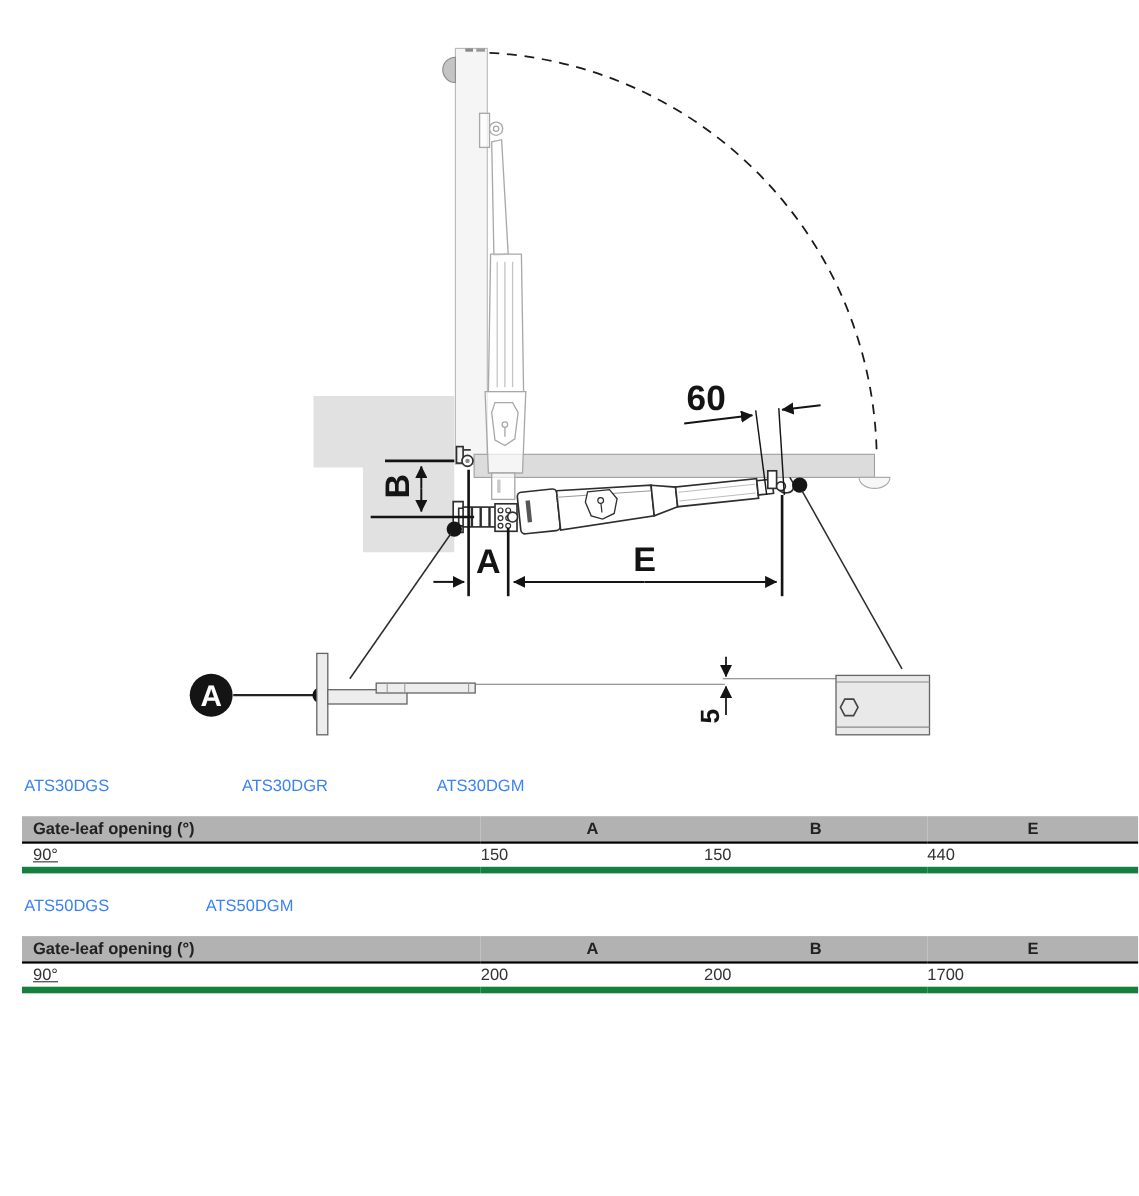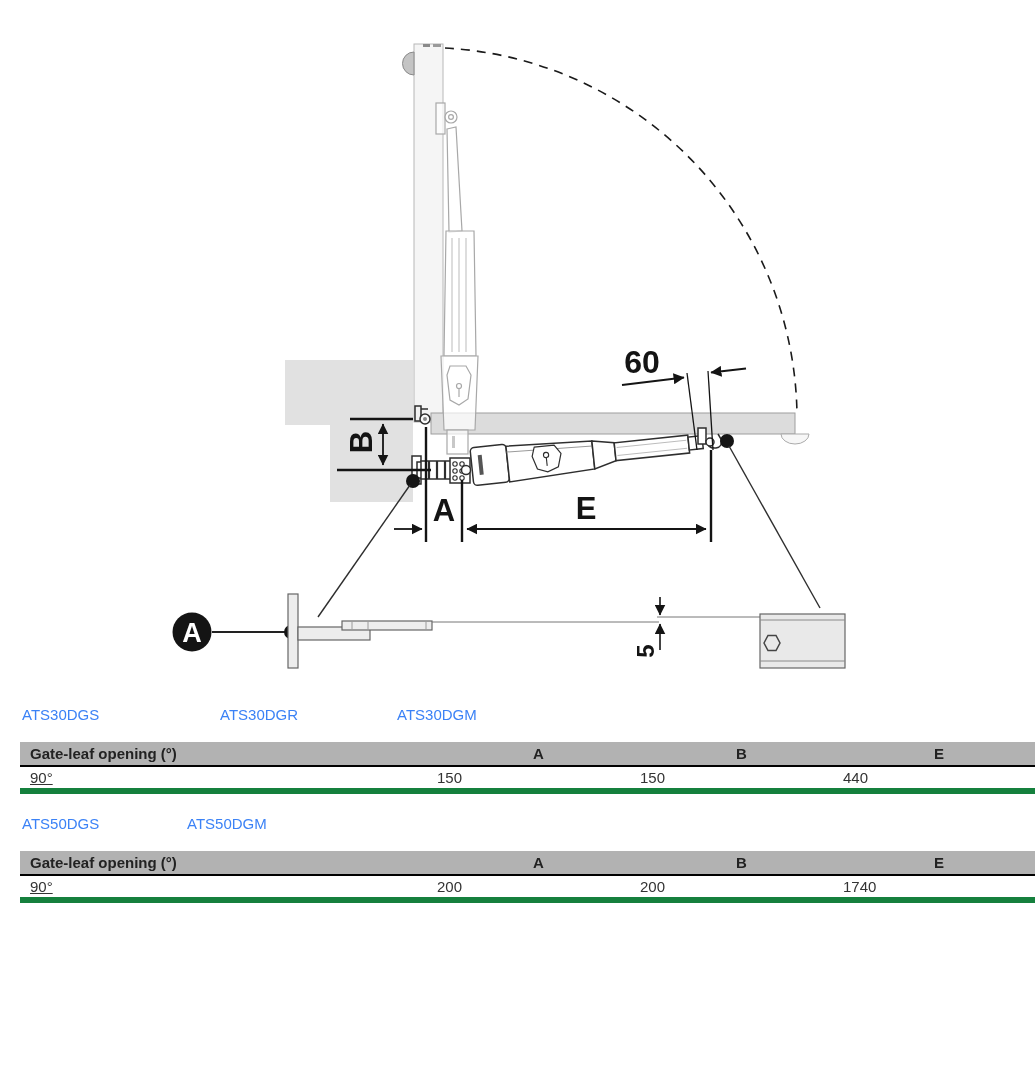--- a/index.html
+++ b/index.html
@@ -212,18 +212,18 @@
         <tr>
       <th class="lbl">Gate-leaf opening (°)</th>
       <th class="num">A</th>
       <th class="num">B</th>
       <th class="num">E</th>
     </tr>
     <tr>
       <td class="lbl">90°</td>
       <td class="num">200</td>
       <td class="num">200</td>
-      <td class="num">1740</td>
+      <td class="num">1700</td>
     </tr>
   </tbody>
     </table>
 
 </div>
 
 </body></html>

